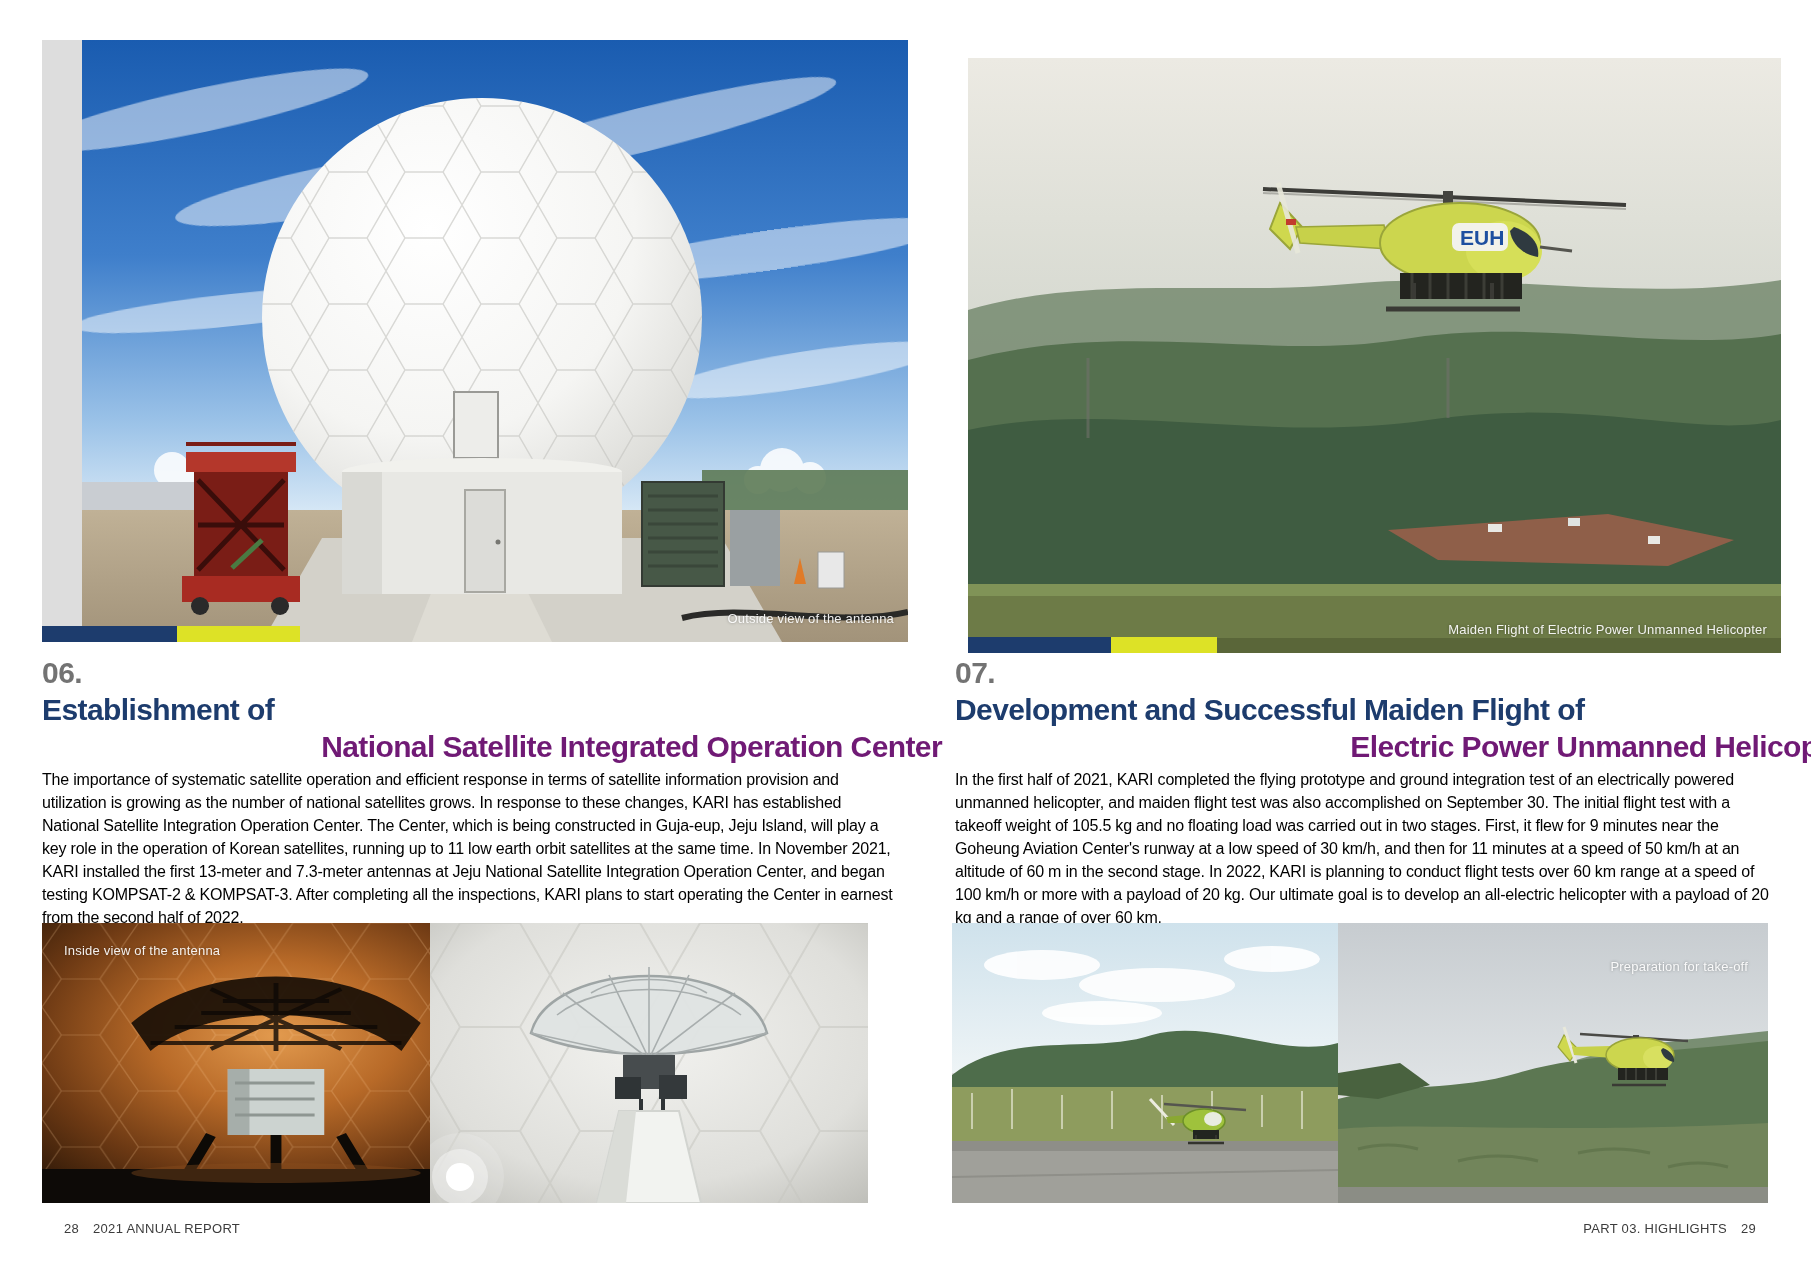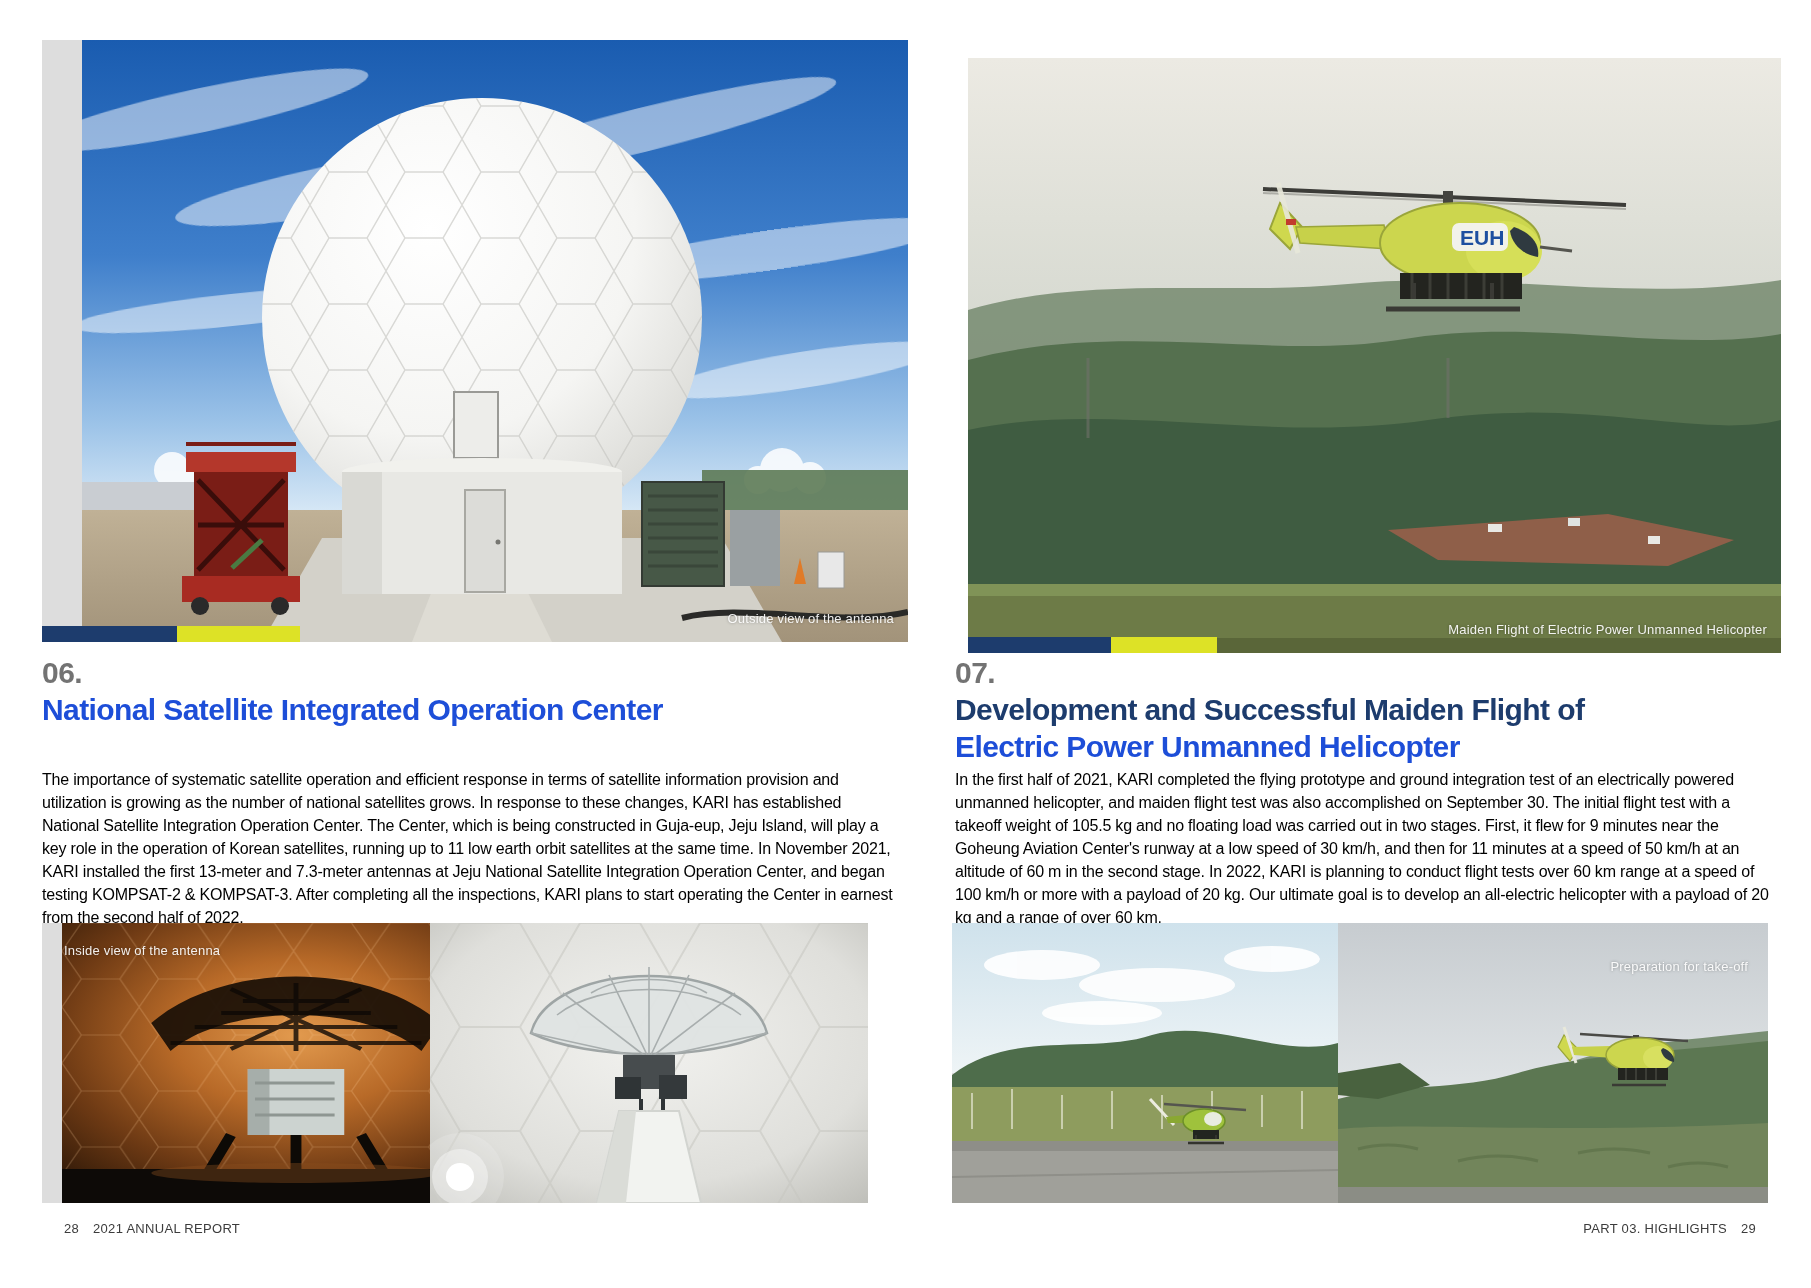--- a/index.html
+++ b/index.html
@@ -13,21 +13,21 @@
   .cap-tl{left:22px;top:20px;}
   .cap-tr{right:20px;top:36px;}
   .bars{position:absolute;left:0;bottom:0;height:16px;display:flex;}
   .bar-navy{width:135px;height:16px;background:#1d3c6d;}
   .bar-lime{width:123px;height:16px;background:#dde226;}
   .bars-right .bar-navy{width:143px;}
   .bars-right .bar-lime{width:106px;}
   .heading{position:absolute;width:900px;}
   .sec-num{font-size:30px;line-height:37px;font-weight:700;color:#737373;letter-spacing:-.5px;}
   .title-navy{font-size:30px;line-height:37px;font-weight:700;color:#1d3c6d;letter-spacing:-.6px;}
-  .title-green{font-size:30px;line-height:38px;font-weight:700;color:#1d4ed8;letter-spacing:-.6px;}
+  .title-green{font-size:30px;line-height:38px;font-weight:700;color:#701a75;letter-spacing:-.6px;text-align:right;}
   .body-text{position:absolute;font-size:16px;line-height:23px;color:#000000;
              letter-spacing:-.2px;text-align:left;}
   .footer{position:absolute;top:1221px;font-size:13px;color:#3c3c3c;letter-spacing:.3px;white-space:nowrap;}
   .footer .pgnum{font-weight:400;margin-top:12px;}
   .footer-left{left:64px;}
   .footer-right{right:55px;}
   .footer .gap{display:inline-block;width:14px;}
 </style>
 </head>
 <body>
@@ -112,26 +112,27 @@
     </svg>
     <figcaption class="caption cap-br">Outside view of the antenna</figcaption>
     <div class="bars">
       <span class="bar-navy"></span>
       <span class="bar-lime"></span>
     </div>
   </figure>
 
   <div class="heading" style="left:42px;top:654px;">
     <div class="sec-num">06.</div>
+    <div class="title-navy">Establishment of</div>
     <div class="title-green">National Satellite Integrated Operation Center</div>
   </div>
 
   <p class="body-text" style="left:42px;top:768px;width:852px;margin:0;">The importance of systematic satellite operation and efficient response in terms of satellite information provision and utilization is growing as the number of national satellites grows. In response to these changes, KARI has established National Satellite Integration Operation Center. The Center, which is being constructed in Guja-eup, Jeju Island, will play a key role in the operation of Korean satellites, running up to 11 low earth orbit satellites at the same time. In November 2021, KARI installed the first 13-meter and 7.3-meter antennas at Jeju National Satellite Integration Operation Center, and began testing KOMPSAT-2 &amp; KOMPSAT-3. After completing all the inspections, KARI plans to start operating the Center in earnest from the second half of 2022.</p>
 
-  <figure class="photo" style="left:42px;top:923px;width:468px;height:280px;margin:0;padding-left:20px;">
+  <figure class="photo" style="left:42px;top:923px;width:468px;height:280px;margin:0;">
     <svg viewBox="0 0 388 280" preserveAspectRatio="none">
       <defs>
         <radialGradient id="p3glow" cx=".5" cy=".4" r=".75">
           <stop offset="0" stop-color="#e29a4e"></stop>
             <stop offset=".35" stop-color="#b86a28"></stop>
           <stop offset=".68" stop-color="#6e3a14"></stop>
             <stop offset="1" stop-color="#261406"></stop>
         </radialGradient>
         <pattern id="p3hex" width="64" height="56" patternUnits="userSpaceOnUse">
           <path d="M16,0 L48,0 L64,28 L48,56 L16,56 L0,28 Z" fill="none" stroke="#ffcf9a" stroke-width="1.2"></path>

